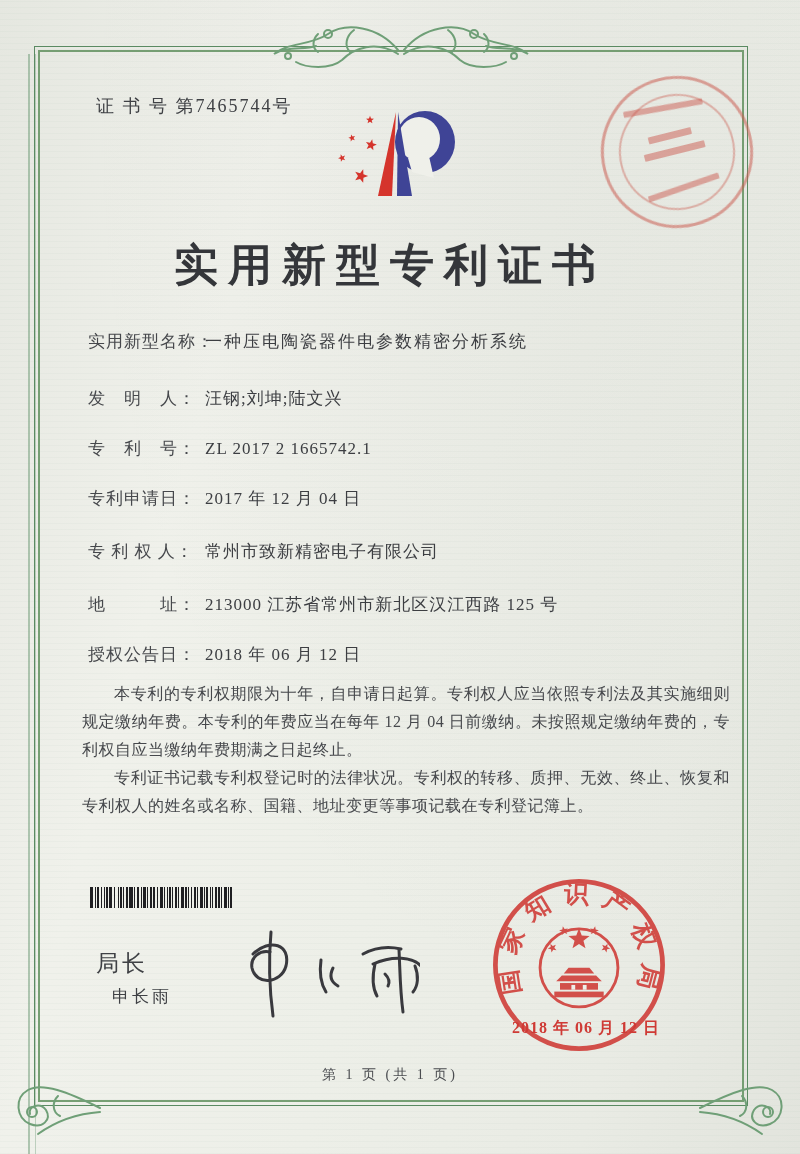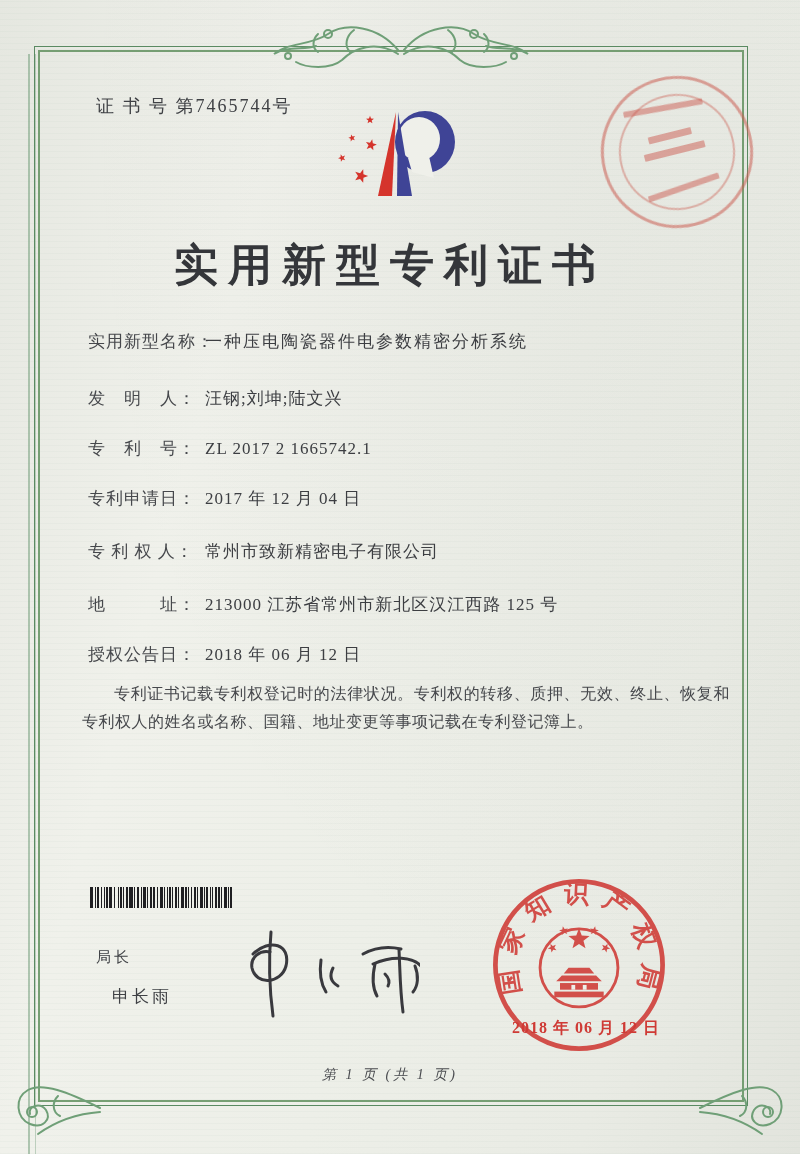--- a/index.html
+++ b/index.html
@@ -26,32 +26,32 @@
   .title{position:absolute;left:34px;top:212px;width:712px;text-align:center;
     font-size:44px;font-weight:600;letter-spacing:10px;color:#34363a;margin-top:24px;}
   .row{position:absolute;left:88px;width:650px;font-size:17px;color:#43454a;letter-spacing:1px;white-space:nowrap;}
   .lbl{display:inline-block;width:117px;color:#46484c;}
   .val{color:#3c3e42;margin-top:36px;}
   .pair2{position:absolute;left:364px;top:0;}
   .paras{position:absolute;left:82px;top:680px;width:648px;font-size:16px;line-height:28px;
     color:#46484c;text-align:justify;letter-spacing:.5px;}
   .paras p{margin:0;text-indent:2em;}
   .barcode{position:absolute;left:90px;top:887px;filter:blur(.3px);}
-  .signoff-title{position:absolute;left:96px;top:948px;font-size:15px;color:#3f4145;letter-spacing:3px;}
+  .signoff-title{position:absolute;left:96px;top:948px;font-size:23px;color:#3f4145;letter-spacing:3px;}
   .signoff-name{position:absolute;left:96px;top:985px;font-size:17px;color:#3f4145;letter-spacing:3px;margin-left:16px;}
   .signature{position:absolute;left:225px;top:924px;}
   .seal{position:absolute;left:484px;top:870px;width:190px;height:190px;opacity:.88;filter:blur(.3px);}
   .seal-date{position:absolute;left:496px;top:1018px;width:180px;text-align:center;
     font-size:16px;font-weight:700;color:#cf3a35;letter-spacing:1px;white-space:nowrap;}
   .stamp-top{position:absolute;left:601px;top:76px;width:146px;height:146px;border-radius:50%;
     border:3px solid rgba(203,92,82,.55);transform:rotate(-14deg);filter:blur(.7px);}
   .stamp-top .inner{position:absolute;inset:15px;border-radius:50%;border:2px solid rgba(203,92,82,.42);}
   .stamp-top .mark{position:absolute;background:rgba(203,92,82,.5);border-radius:1px;}
   .footer{position:absolute;left:34px;top:1066px;width:712px;text-align:center;
-    font-size:14px;letter-spacing:3px;color:#4a4c50;font-style:italic;}
+    font-size:14px;letter-spacing:3px;color:#4a4c50;}
 </style>
 </head>
 <body>
 
 <div class="scan-edge"></div>
 
 <div class="frame">
   <div class="frame-inner"></div>
 </div>
 
@@ -129,20 +129,21 @@
   <span class="lbl">专 利 权 人：</span><span class="val">常州市致新精密电子有限公司</span>
 </div>
 <div class="row" style="top:593px;">
   <span class="lbl">地　　　址：</span><span class="val">213000 江苏省常州市新北区汉江西路 125 号</span>
 </div>
 <div class="row" style="top:643px;">
   <span class="lbl">授权公告日：</span><span class="val">2018 年 06 月 12 日</span>
 </div>
 
 <div class="paras">
+  <p>本专利的专利权期限为十年，自申请日起算。专利权人应当依照专利法及其实施细则规定缴纳年费。本专利的年费应当在每年 12 月 04 日前缴纳。未按照规定缴纳年费的，专利权自应当缴纳年费期满之日起终止。</p>
   <p>专利证书记载专利权登记时的法律状况。专利权的转移、质押、无效、终止、恢复和专利权人的姓名或名称、国籍、地址变更等事项记载在专利登记簿上。</p>
 </div>
 
 <svg class="barcode" id="barcode-svg" width="218" height="21" viewBox="0 0 218 21">
     <rect x="0" y="0" width="3" height="21" fill="#1f1f22"></rect>
     <rect x="5" y="0" width="1" height="21" fill="#1f1f22"></rect>
     <rect x="7" y="0" width="2" height="21" fill="#1f1f22"></rect>
     <rect x="11" y="0" width="1" height="21" fill="#1f1f22"></rect>
     <rect x="14" y="0" width="1" height="21" fill="#1f1f22"></rect>
     <rect x="16" y="0" width="2" height="21" fill="#1f1f22"></rect>

